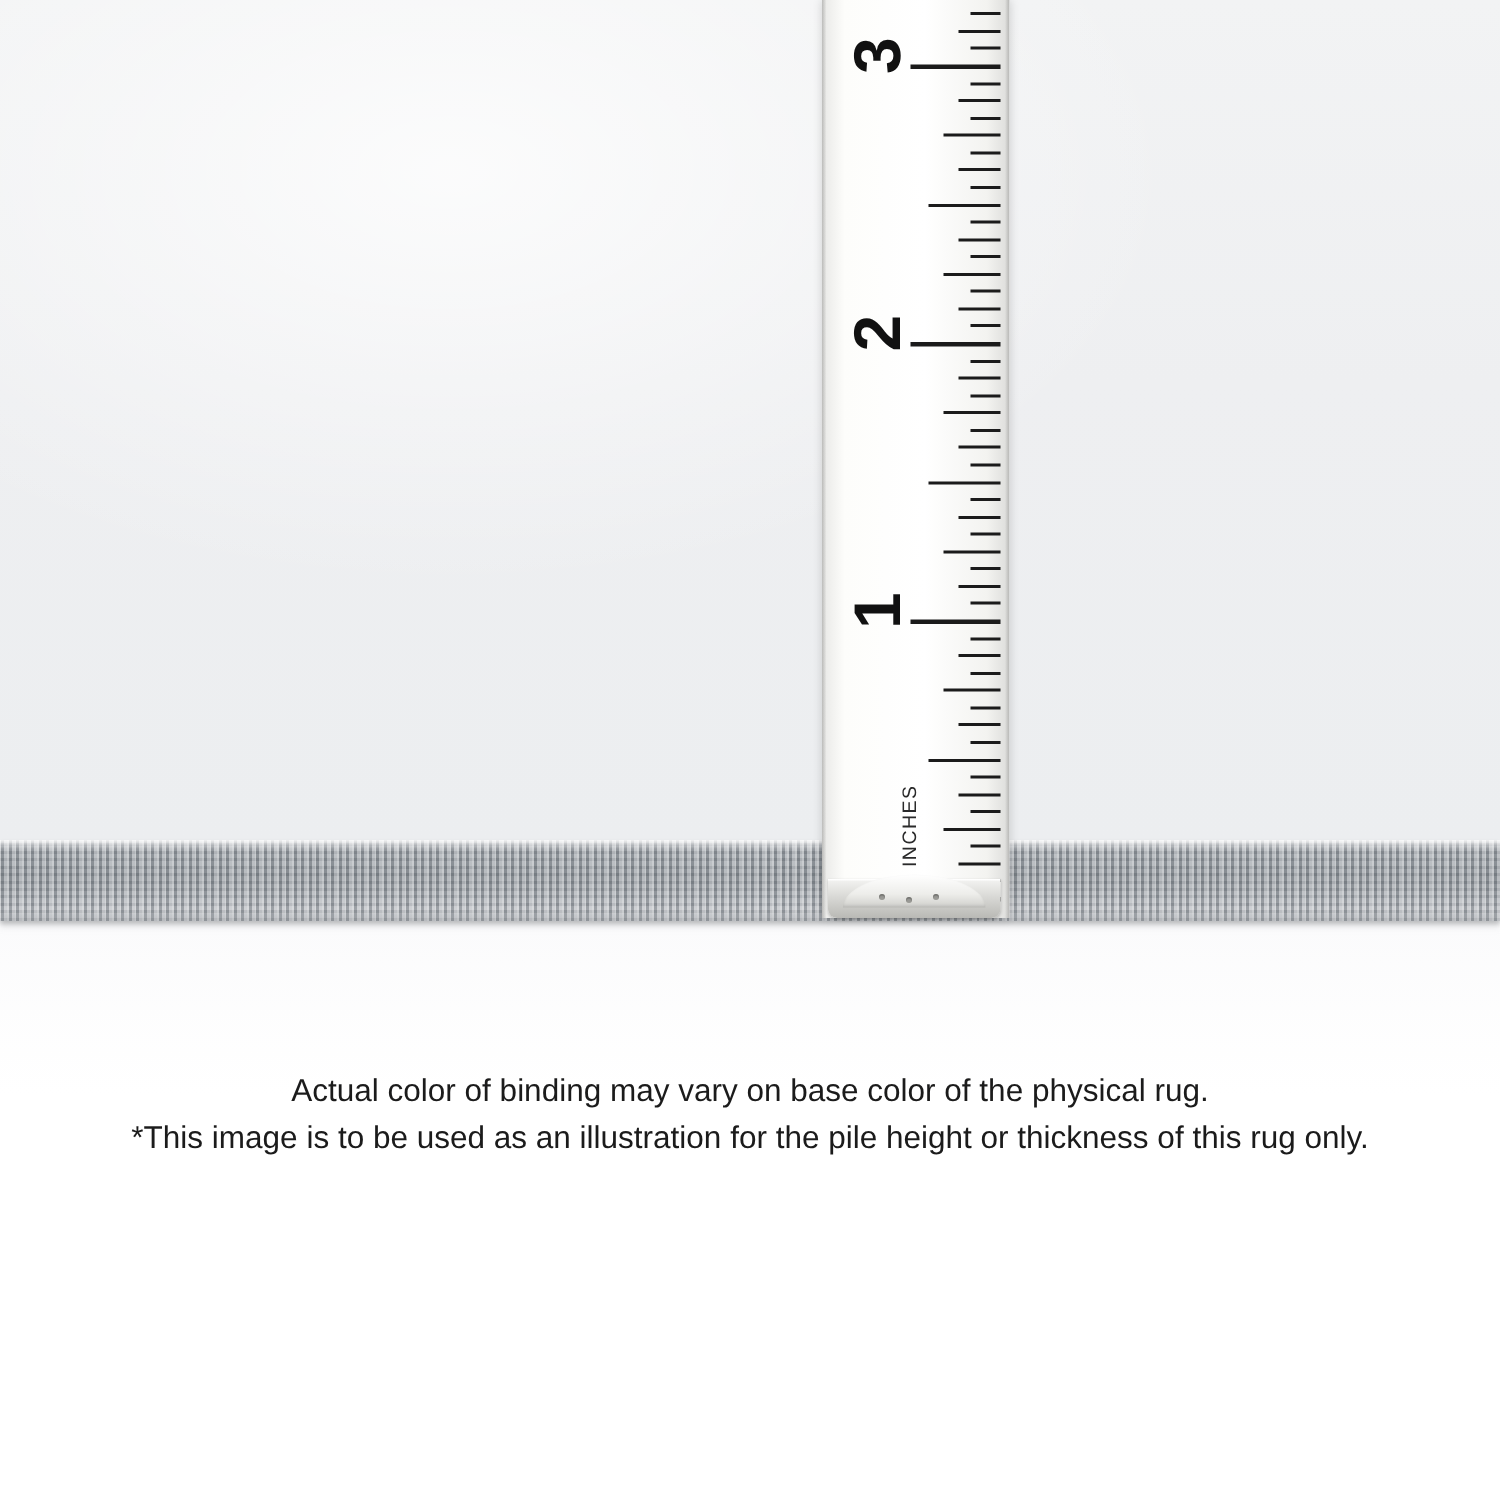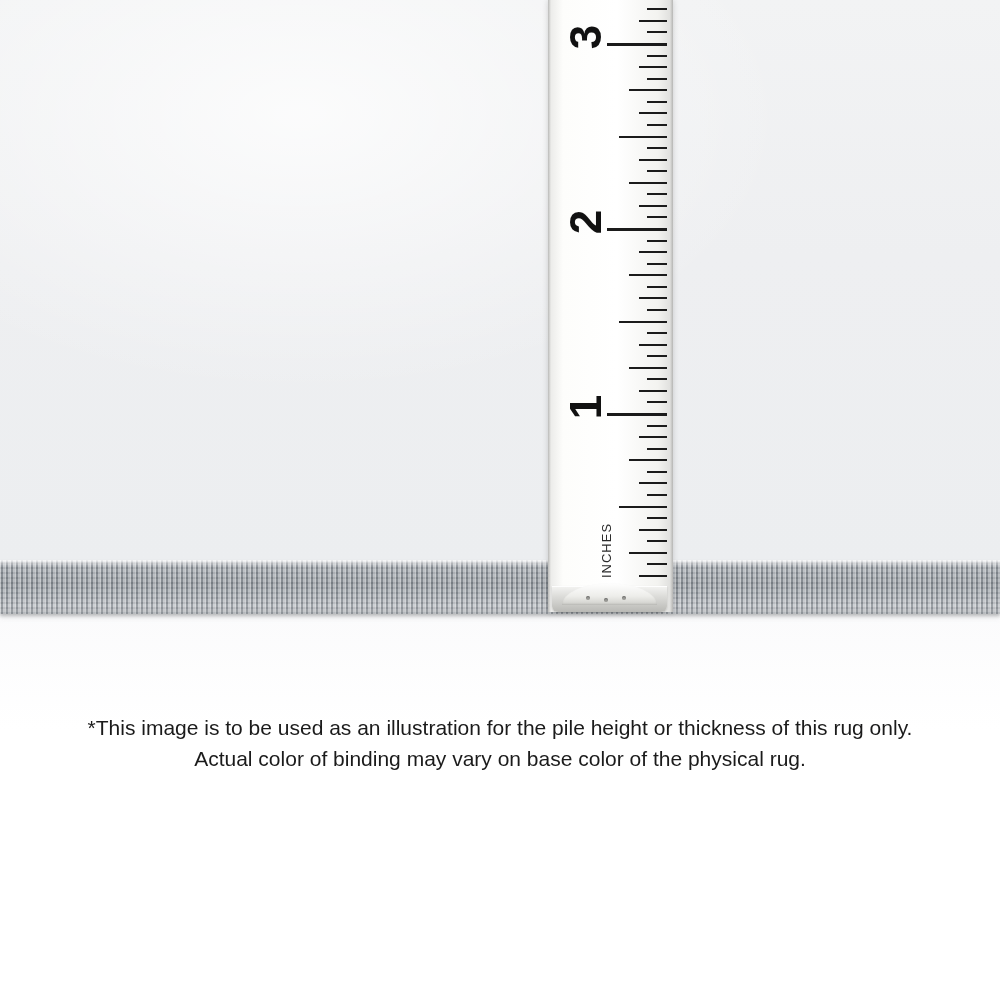--- a/index.html
+++ b/index.html
@@ -256,17 +256,17 @@
     </div>
 
   <div class="tape-tip">
     <div class="tip-arc"></div>
     <div class="tip-dot" style="left:34px; top:10px;"></div>
     <div class="tip-dot" style="left:52px; top:12px;"></div>
     <div class="tip-dot" style="left:70px; top:10px;"></div>
   </div>
 
   <div class="caption">
+    <span class="line">Actual color of binding may vary on base color of the physical rug.</span>
     <span class="line">*This image is to be used as an illustration for the pile height or thickness of this rug only.</span>
-    <span class="line">Actual color of binding may vary on base color of the physical rug.</span>
   </div>
 
 </div>
 
 </body></html>

